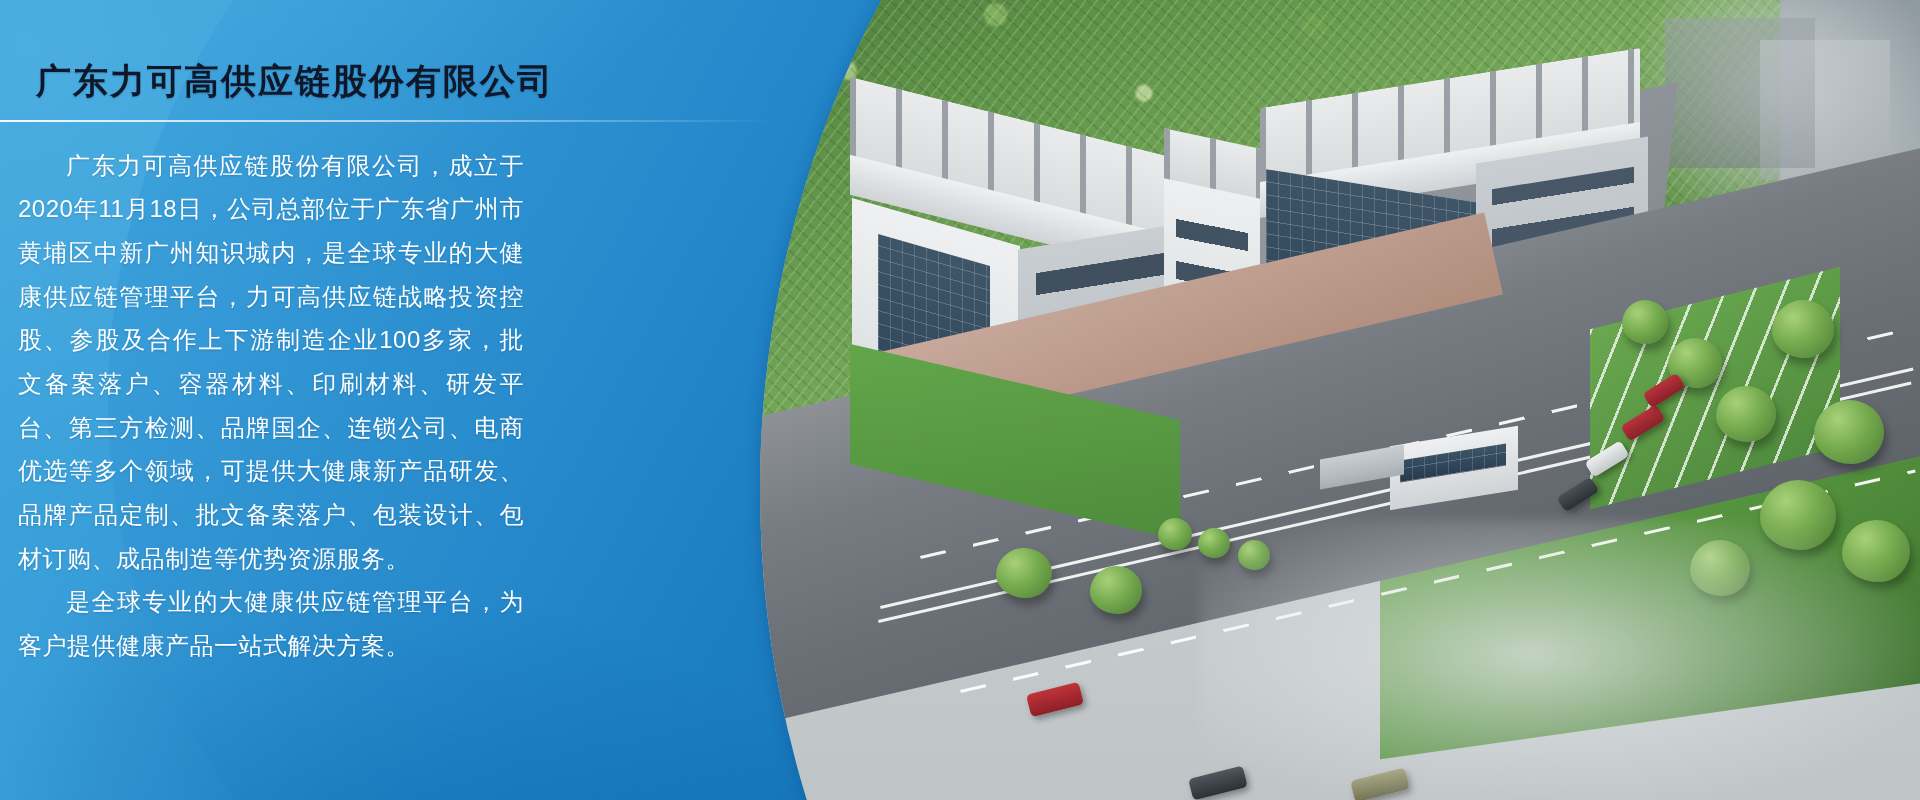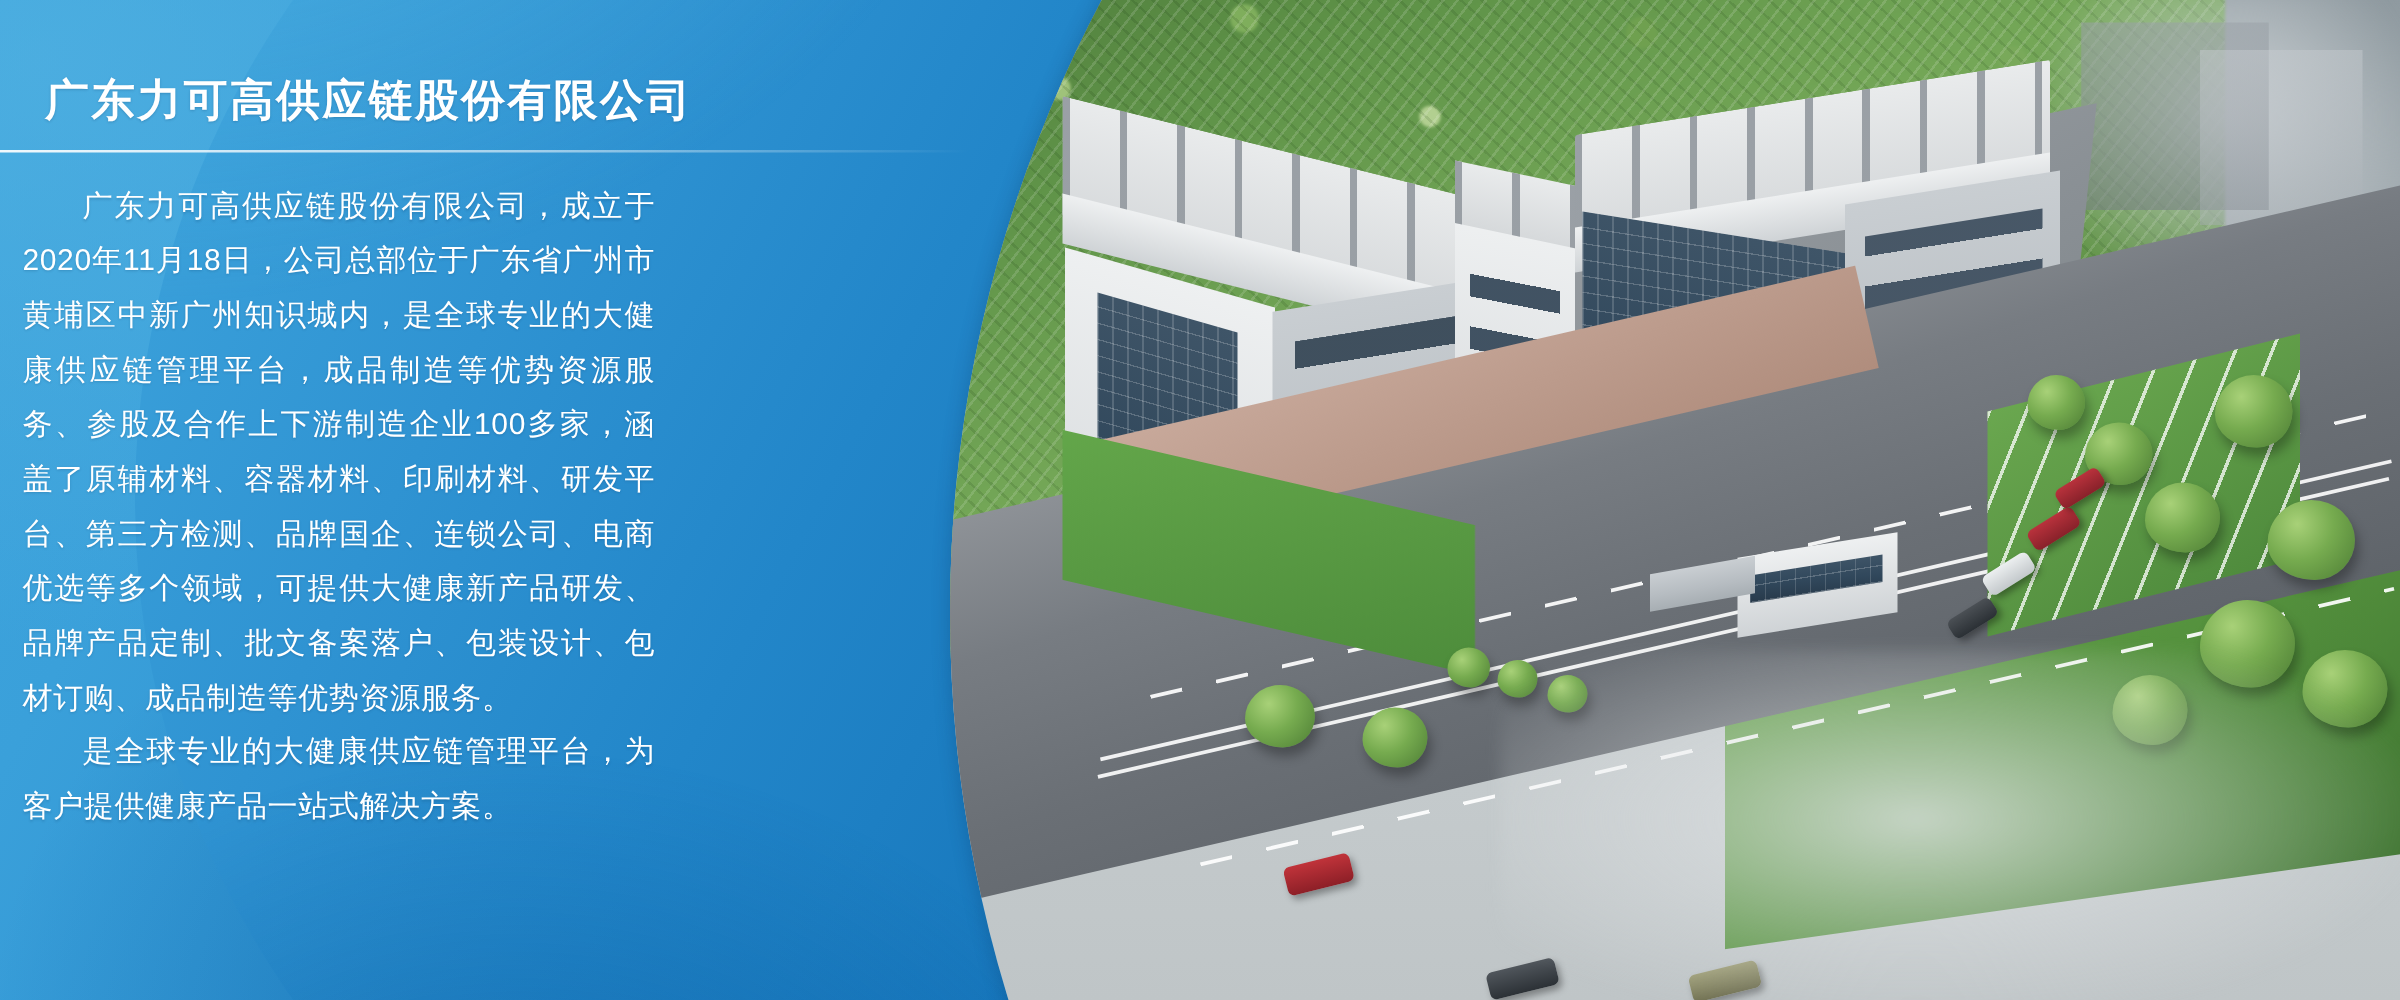--- a/index.html
+++ b/index.html
@@ -253,21 +253,21 @@
     position: absolute;
     left: 0;
     top: 0;
     width: 560px;
     padding: 0;
     z-index: 40;
   }
   .heading {
     margin: 0;
     padding: 58px 0 0 36px;
-    color: #ffffff;
+    color: #0f172a;
     font-size: 35px;
     font-weight: bold;
     letter-spacing: 2px;
     line-height: 1.3;
     text-shadow: 0 1px 2px rgba(0,40,80,0.22);
     white-space: nowrap;
   }
   .rule {
     margin: 16px 0 0 0;
     width: 775px;
@@ -385,18 +385,18 @@
       <div class="bldg b-face-mid" style="left:560px; top:452px; width:84px; height:30px; transform:skewY(-10deg);"></div>
 
       <div class="haze"></div>
     </div>
   </div>
 
   <div class="text-panel">
     <h1 class="heading">广东力可高供应链股份有限公司</h1>
     <div class="rule"></div>
     <div class="body-copy">
-      <p>广东力可高供应链股份有限公司，成立于2020年11月18日，公司总部位于广东省广州市黄埔区中新广州知识城内，是全球专业的大健康供应链管理平台，成品制造等优势资源服务、参股及合作上下游制造企业100多家，涵盖了原辅材料、容器材料、印刷材料、研发平台、第三方检测、品牌国企、连锁公司、电商优选等多个领域，可提供大健康新产品研发、品牌产品定制、批文备案落户、包装设计、包材订购、成品制造等优势资源服务。</p>
+      <p>广东力可高供应链股份有限公司，成立于2020年11月18日，公司总部位于广东省广州市黄埔区中新广州知识城内，是全球专业的大健康供应链管理平台，力可高供应链战略投资控股、参股及合作上下游制造企业100多家，批文备案落户、容器材料、印刷材料、研发平台、第三方检测、品牌国企、连锁公司、电商优选等多个领域，可提供大健康新产品研发、品牌产品定制、批文备案落户、包装设计、包材订购、成品制造等优势资源服务。</p>
       <p>是全球专业的大健康供应链管理平台，为客户提供健康产品一站式解决方案。</p>
     </div>
   </div>
 
 </div>
 
 </body></html>

